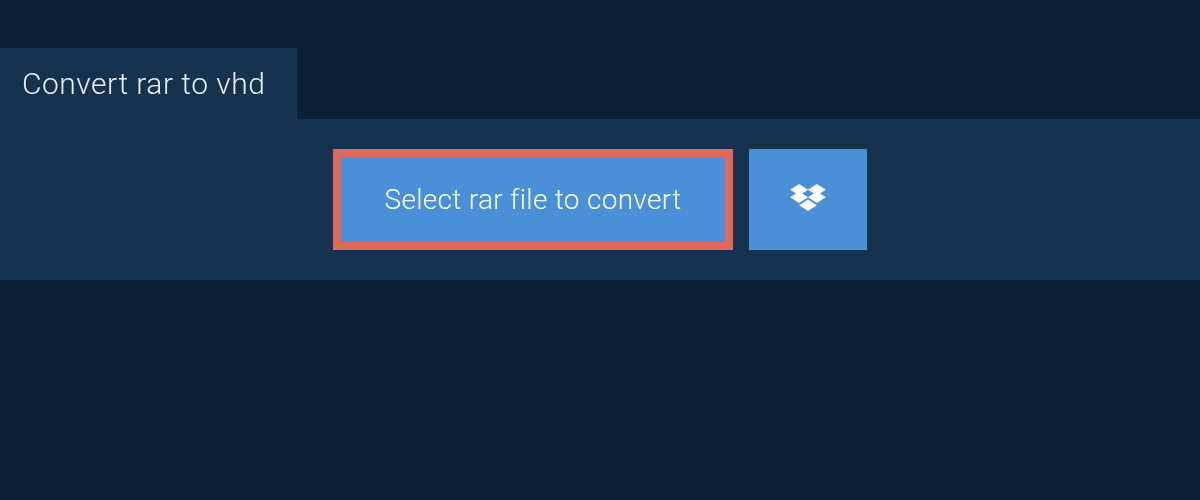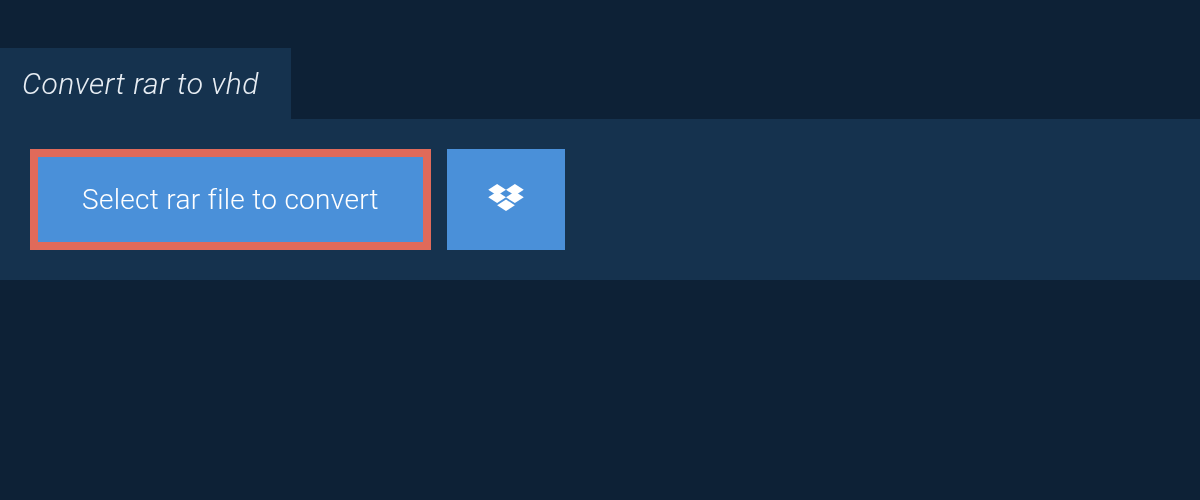--- a/index.html
+++ b/index.html
@@ -19,31 +19,31 @@
       background: #15324e;
       padding: 18px 32px 18px 22px;
       margin-top: 48px;
       margin-left: 0;
     }
     .tab-title {
       color: #e8eef4;
       font-size: 30px;
       font-weight: 300;
       letter-spacing: 0.5px;
-      font-style: italic;
     }
     .content-panel {
       background: #15324e;
       padding: 30px 30px 30px 30px;
       width: 100%;
     }
     .button-row {
       display: flex;
       gap: 16px;
       align-items: stretch;
+      justify-content: center;
     }
     .select-button {
       background: #4a90d9;
       border: 8px solid #e06a5a;
       color: #ffffff;
       font-size: 28px;
       font-weight: 300;
       padding: 26px 44px;
       cursor: pointer;
       letter-spacing: 0.3px;

